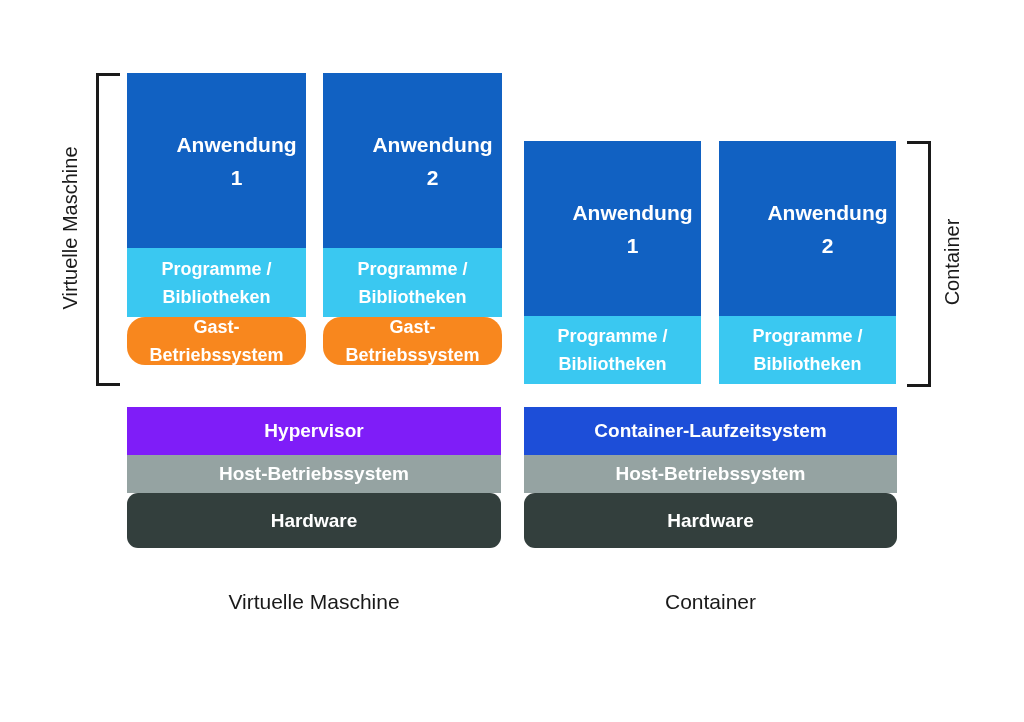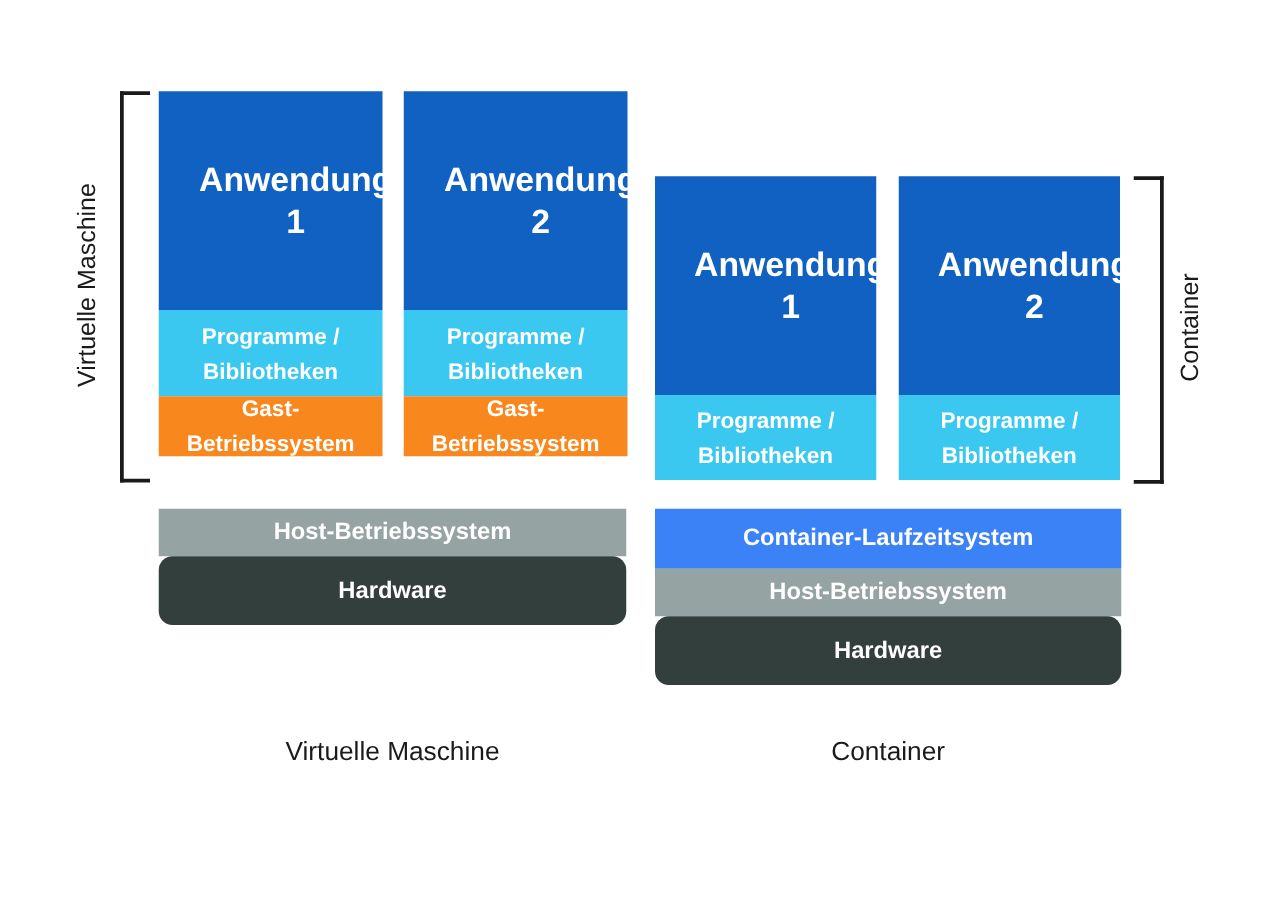--- a/index.html
+++ b/index.html
@@ -54,24 +54,24 @@
 
   .seg {
     display: flex;
     flex-direction: column;
     align-items: center;
     justify-content: center;
     text-align: center;
     color: #ffffff;
     font-weight: bold;
   }
-  .seg-app   { height: 175px; font-size: 27px; line-height: 33px; padding-left: 40px; }
+  .seg-app   { height: 175px; font-size: 21px; line-height: 33px; padding-left: 40px; }
   .seg-libs  { height: 69px;  font-size: 18px; line-height: 28px; }
   .seg-libs-ct { height: 68px; font-size: 18px; line-height: 28px; }
-  .seg-guest { height: 48px;  font-size: 18px; line-height: 28px; }
+  .seg-guest { height: 48px;  font-size: 18px; line-height: 28px; border-radius: 18px; }
 
   
   .base {
     position: absolute;
     display: flex;
     flex-direction: column;
   }
   .base-vm { left: 127px; top: 407px; width: 374px; }
   .base-ct { left: 524px; top: 407px; width: 373px; }
   .row {
@@ -155,30 +155,33 @@
     <div class="seg seg-libs-ct" style="background-color: rgb(58, 200, 241);">
       <span>Programme /</span>
       <span>Bibliotheken</span>
     </div>
   </div>
 
   <div class="bracket bracket-right"></div>
   <div class="side-label side-label-ct">Container</div>
 
   <div class="base base-vm">
+    <div class="row row-top" style="background-color: rgb(127, 29, 248);">
+      <span>Hypervisor</span>
+    </div>
     <div class="row row-mid" style="background-color: rgb(149, 163, 162);">
       <span>Host-Betriebssystem</span>
     </div>
     <div class="row row-bottom" style="background-color: rgb(51, 63, 61);">
       <span>Hardware</span>
     </div>
   </div>
 
   <div class="base base-ct">
-    <div class="row row-top" style="background-color: #3b82f6;">
+    <div class="row row-top" style="background-color: #1d4ed8;">
       <span>Container-Laufzeitsystem</span>
     </div>
     <div class="row row-mid" style="background-color: rgb(149, 163, 162);">
       <span>Host-Betriebssystem</span>
     </div>
     <div class="row row-bottom" style="background-color: rgb(51, 63, 61);">
       <span>Hardware</span>
     </div>
   </div>
 

